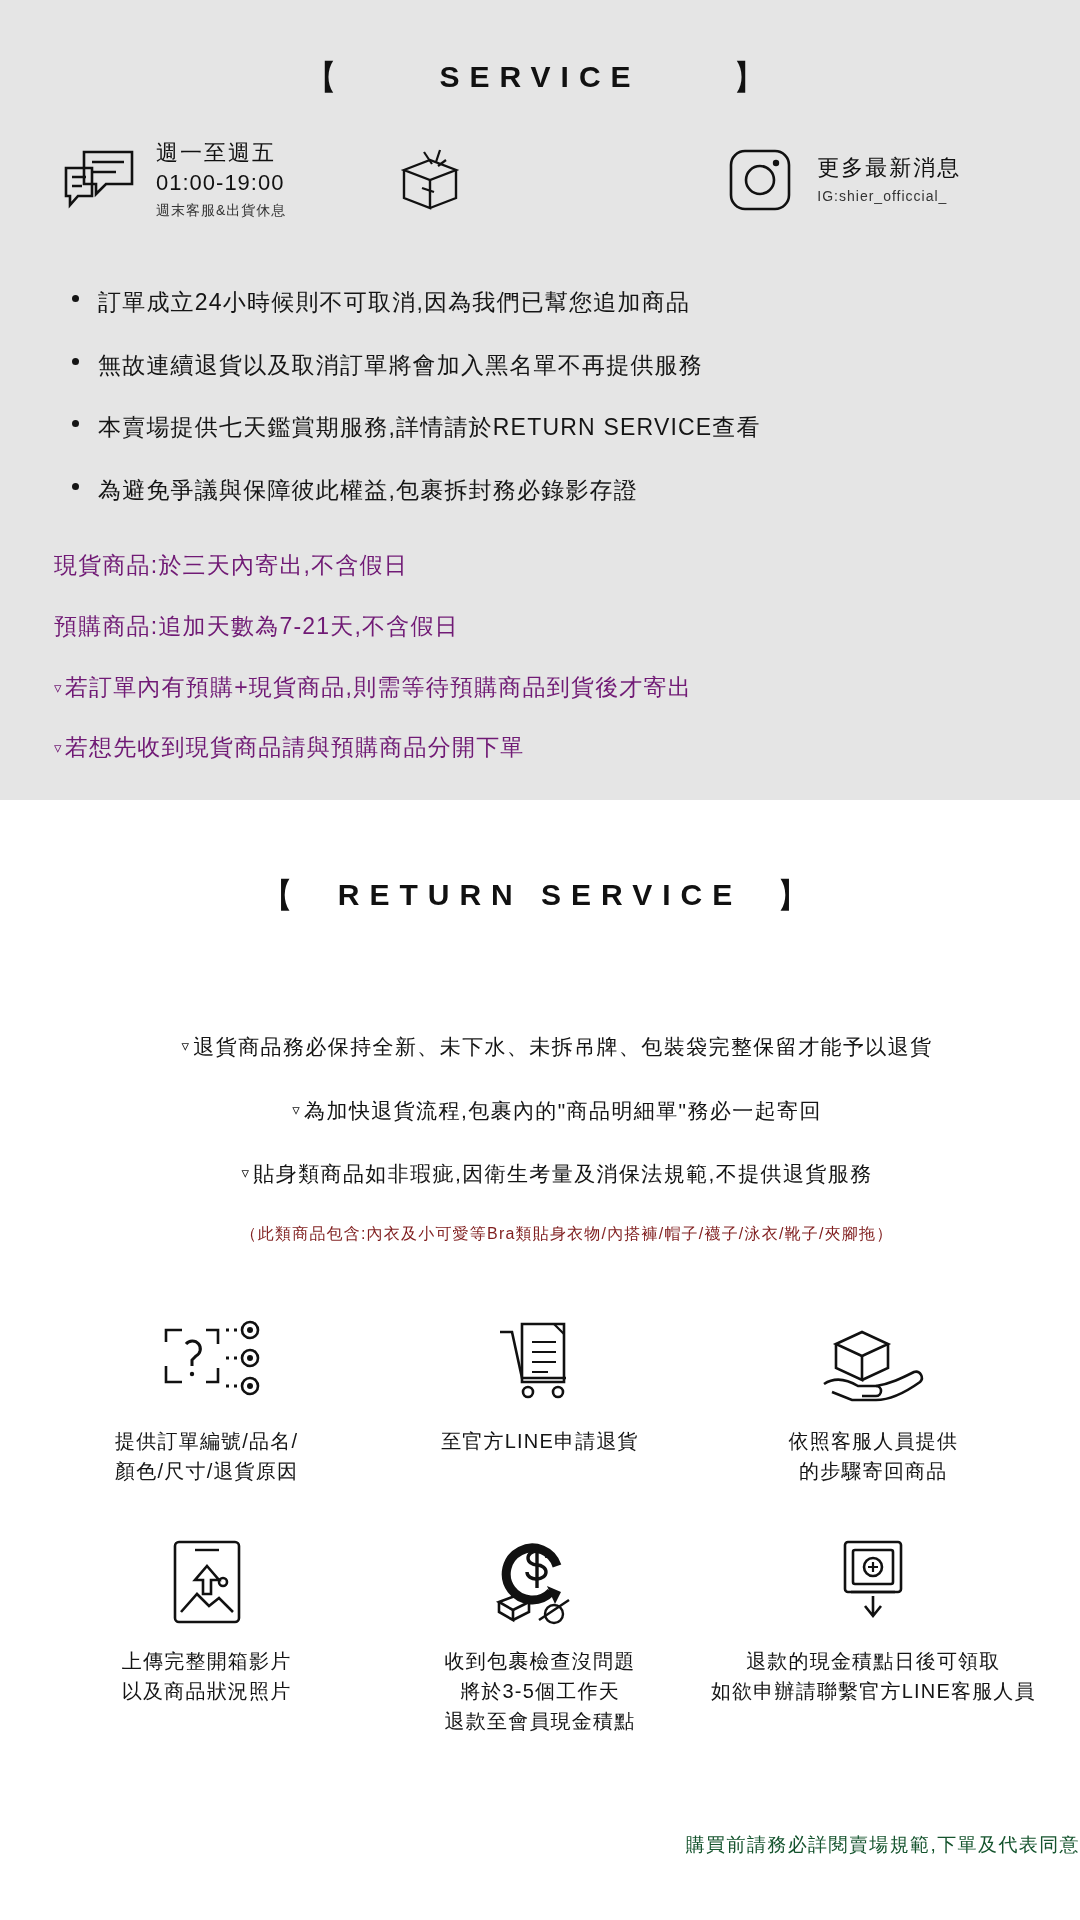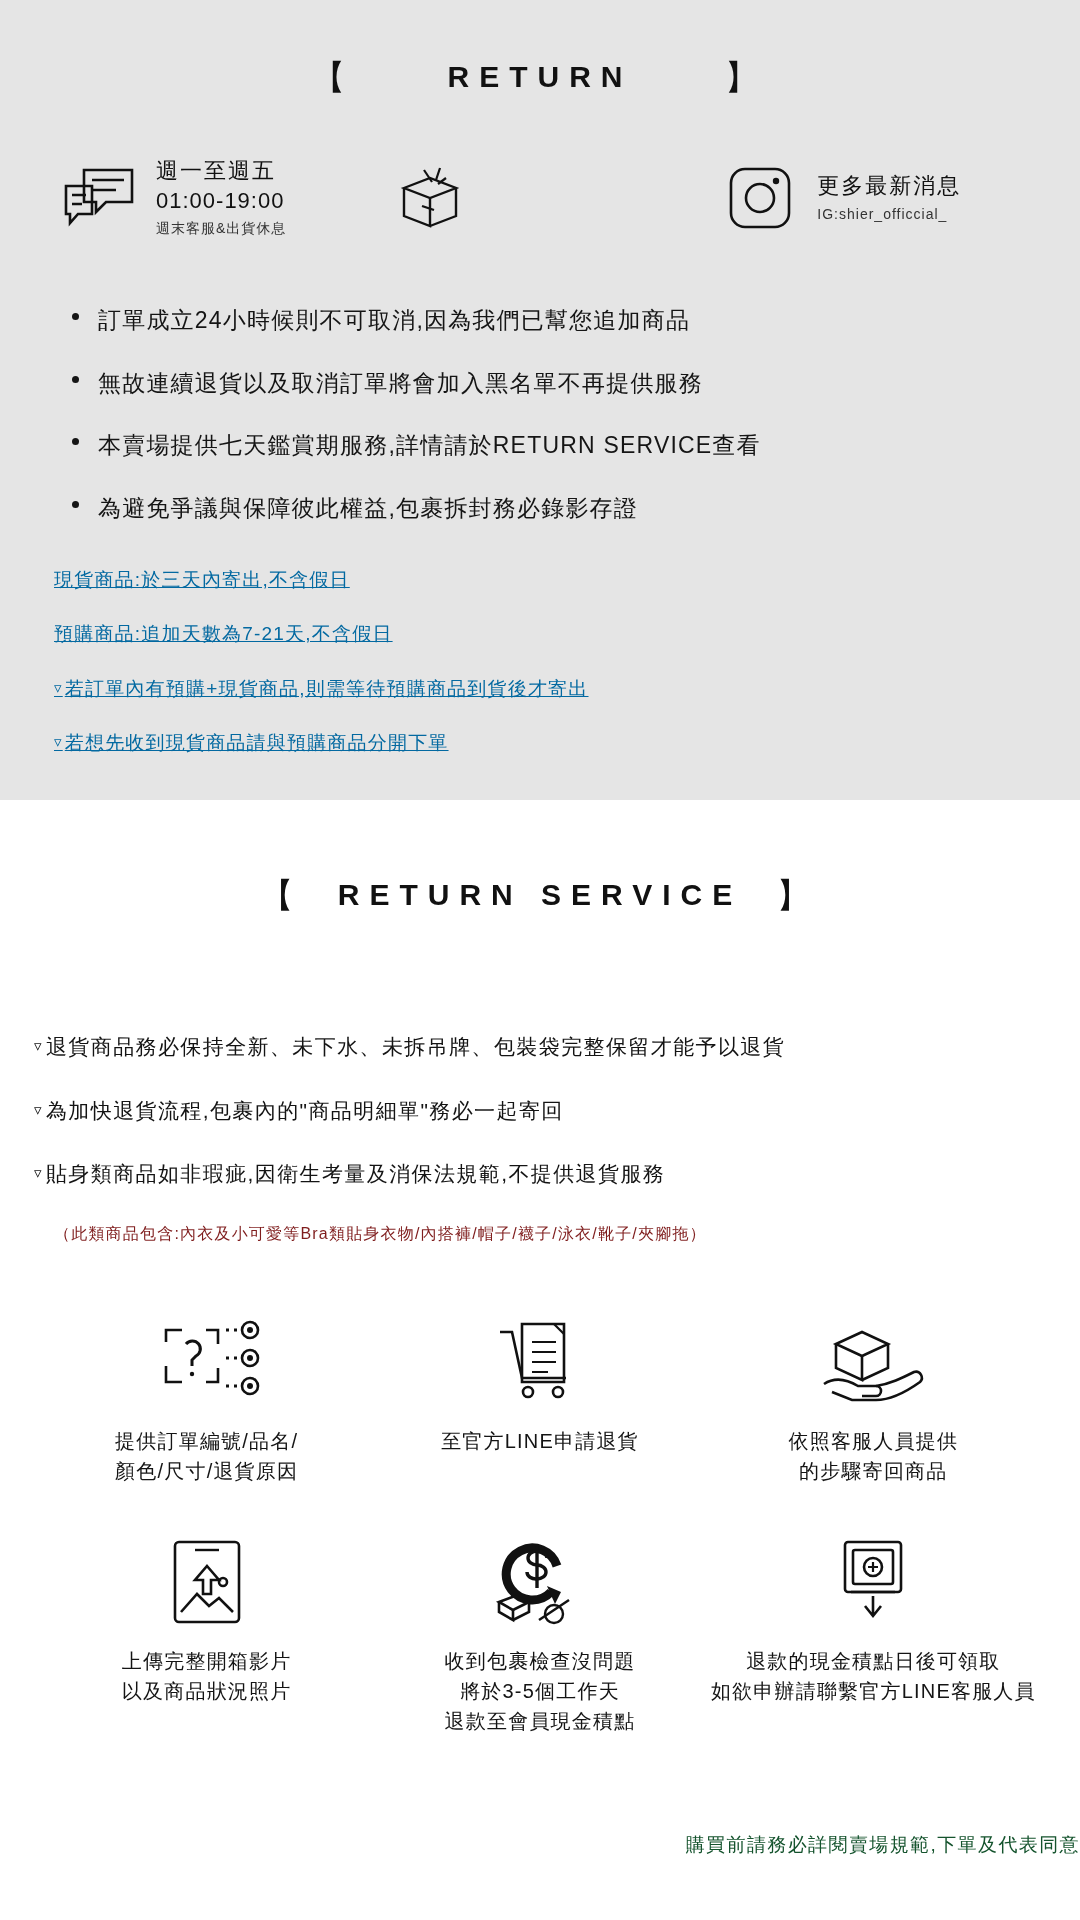--- a/index.html
+++ b/index.html
@@ -29,21 +29,21 @@
     letter-spacing:10px;
     color:#111;
   }
   .bracket { font-size:34px; font-weight:400; line-height:1; }
   .title-text { padding:0 92px; }
 
   .icon-row {
     display:flex;
     justify-content:center;
     gap:32px;
-    margin-top:62px;
+    margin-top:44px;
     padding:0 60px;
   }
   .icon-item { display:flex; align-items:center; gap:18px; width:300px; }
   .icon-box { width:78px; height:78px; flex:0 0 78px; display:flex; align-items:center; justify-content:center; }
   .icon-box svg { display:block; }
   .icon-text .l1 {
     font-size:22px; letter-spacing:2px; line-height:1.35; color:#111;
   }
   .icon-text .l2 {
     font-size:22px; letter-spacing:1px; line-height:1.35; color:#111;
@@ -73,45 +73,45 @@
     width:7px; height:7px;
     background:#151515;
     border-radius:50%;
   }
 
   .notes {
     margin-top:38px;
     padding-left:54px;
   }
   .notes .n {
-    font-size:19px;
+    font-size:23px;
     letter-spacing:1.2px;
     line-height:1.6;
     margin-bottom:24px;
-    color:#0369a1;
-    text-decoration:underline;
+    color:#701a75;
   }
   .notes .tri:before {
     content:"▿";
     font-size:15px;
     margin-right:2px;
     position:relative;
     top:-2px;
   }
 
   
   .return-section {
     background:#ffffff;
     padding:78px 0 40px 0;
   }
   .return-section .section-title .title-text { padding:0 34px; letter-spacing:10px; }
 
   .return-notes {
     margin-top:118px;
     padding-left:34px;
+    text-align:center;
   }
   .return-notes .n {
     font-size:21px;
     letter-spacing:1.4px;
     line-height:1.6;
     margin-bottom:30px;
     color:#141414;
   }
   .return-notes .tri:before {
     content:"▿";
@@ -156,21 +156,21 @@
 </style>
 </head>
 <body>
 
 <div class="page">
 
   <section class="notice-section">
 
     <div class="section-title">
       <span class="bracket">【</span>
-      <span class="title-text">RETURN</span>
+      <span class="title-text">SERVICE</span>
       <span class="bracket">】</span>
     </div>
 
     <div class="icon-row">
 
       <div class="icon-item">
         <div class="icon-box">
           <svg width="74" height="64" viewBox="0 0 74 64" fill="none" stroke="#111" stroke-width="2.6">
             <path d="M22 4 H70 V36 H44 L34 46 V36 H22 Z"></path>
             <path d="M30 14 H62 M30 24 H54" stroke-width="2.4"></path>

